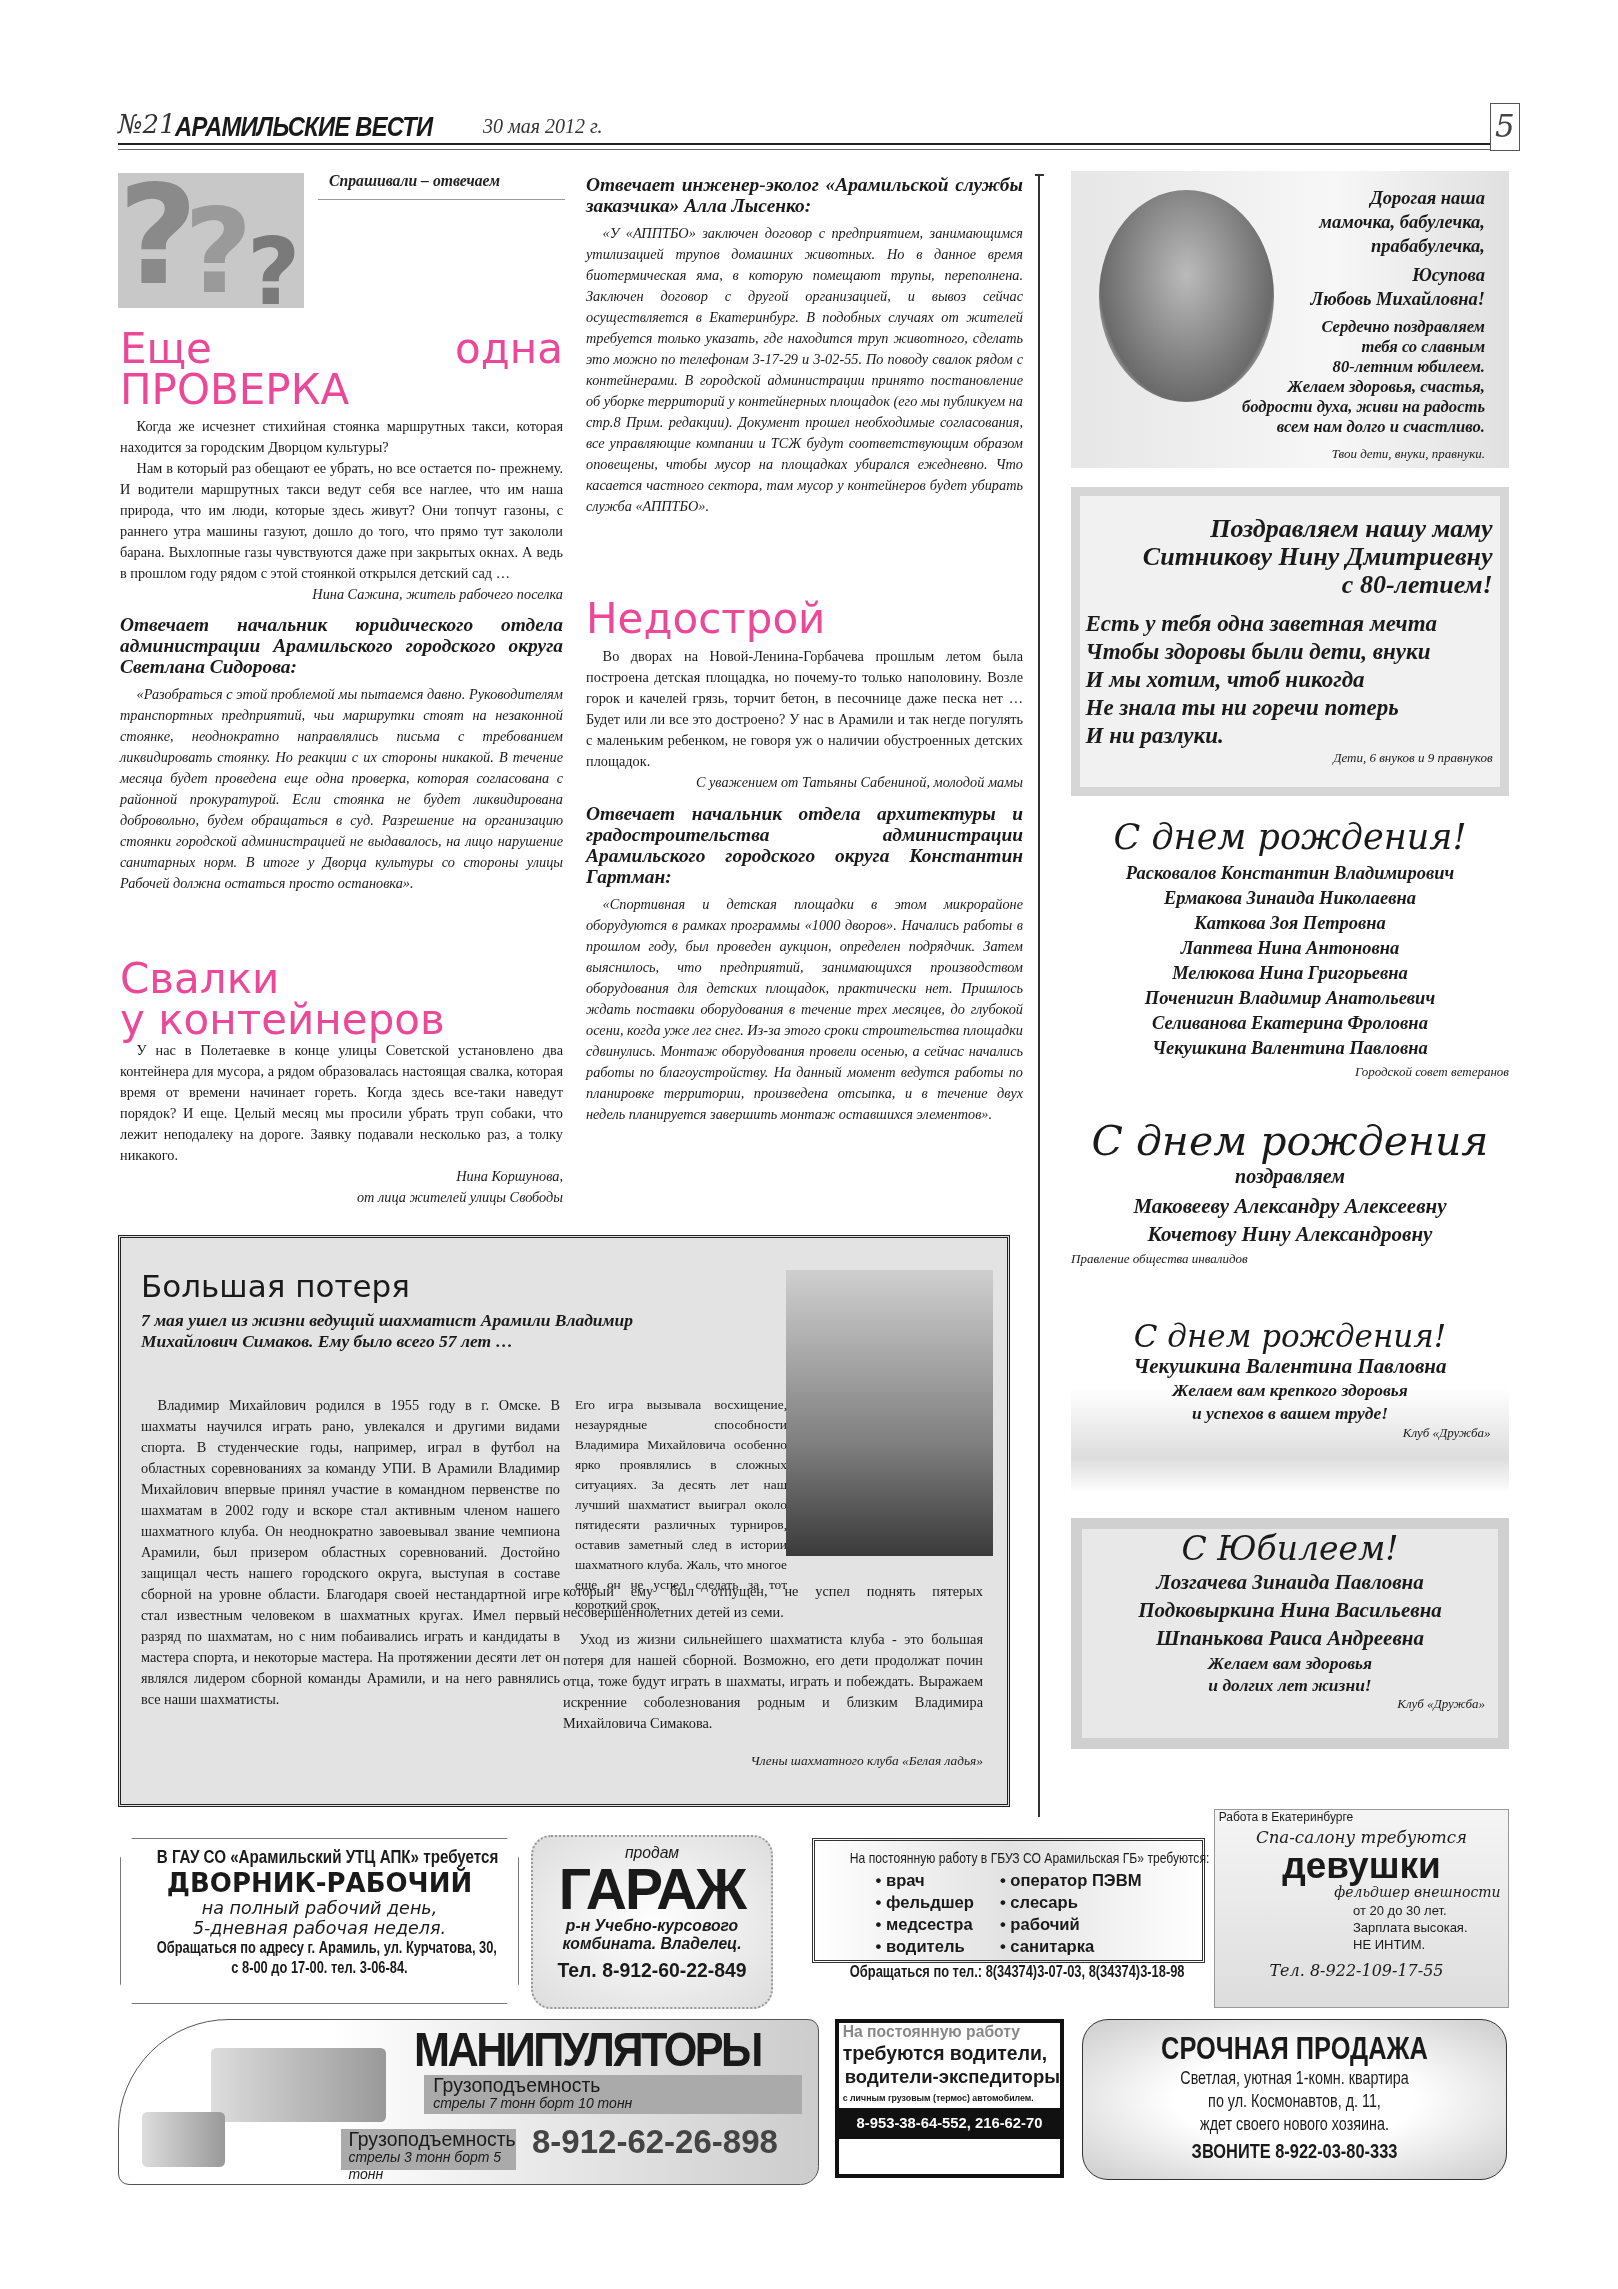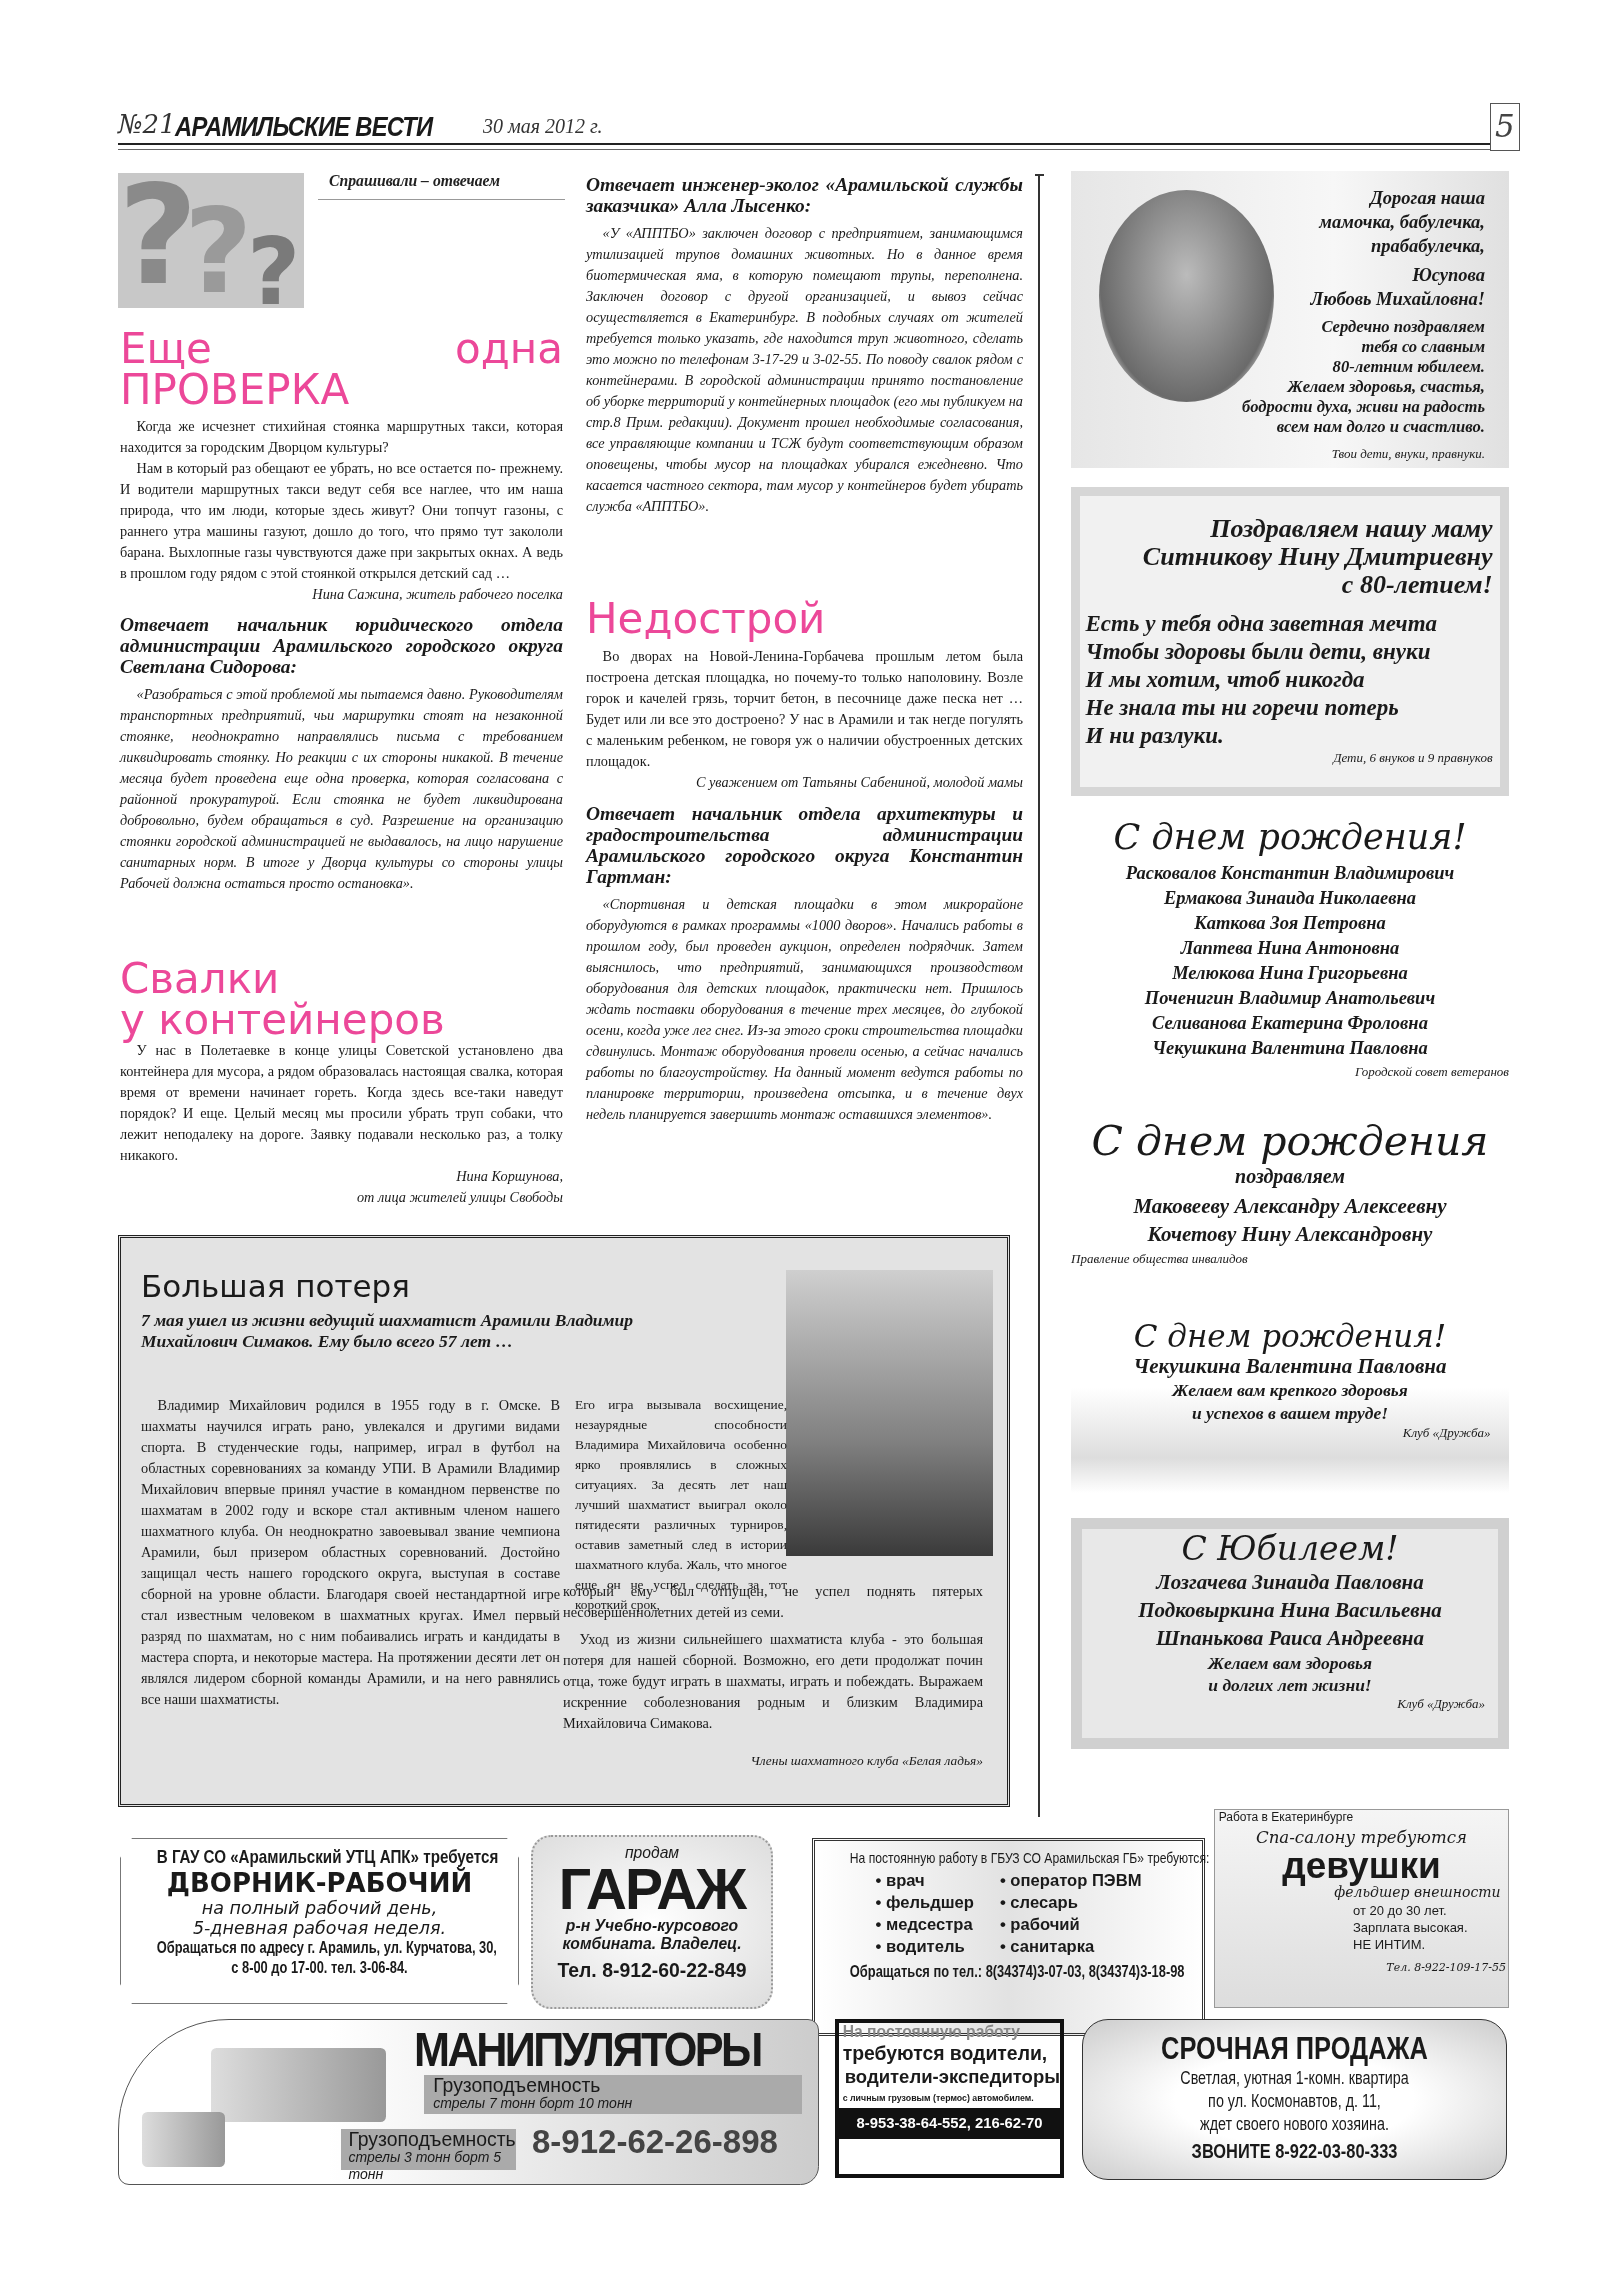--- a/index.html
+++ b/index.html
@@ -36,21 +36,21 @@
 .loss{left:118px;top:1235px;width:892px;height:572px;background:#e3e3e3;border:3.7px double #222}
 .loss-title{position:absolute;left:20px;top:29.5px;font-family:"DejaVu Sans",sans-serif;font-size:31px}
 .loss-sub{position:absolute;left:20px;top:72px;font-style:italic;font-weight:bold;font-size:17.5px;line-height:21px;width:572px}
 .loss-photo{position:absolute;left:665px;top:32px;width:207px;height:286px;background:linear-gradient(180deg,#cfcfcf,#808080 60%,#3a3a3a)}
 .loss-c1{position:absolute;left:20px;top:157px;width:419px;font-size:14.3px;line-height:21px;text-align:justify}
 .loss-c2{position:absolute;left:454px;top:157px;width:212px;font-size:14.3px;line-height:21px;text-align:justify}
 .loss-c3{position:absolute;left:442px;top:343px;width:420px;font-size:14.3px;line-height:21px;text-align:justify}
 .ad{position:absolute;font-family:"Liberation Sans",sans-serif;text-align:center}
 .ad1{left:120px;top:1838px;width:399px;height:166px;border:1.8px solid #777;clip-path:polygon(3% 0,97% 0,100% 12%,100% 88%,97% 100%,3% 100%,0 88%,0 12%)}
 .ad2{left:531px;top:1835px;width:242px;height:174px;border:2.8px dotted #999;border-radius:20px;background:radial-gradient(ellipse,#fff,#ddd)}
-.ad3{left:812px;top:1838px;width:393px;height:198px;border:3.7px double #333;background:linear-gradient(90deg,#fff,#e2e2e2 50%,#fff)}
+.ad3{left:812px;top:1838px;width:393px;height:125px;border:3.7px double #333;background:linear-gradient(90deg,#fff,#e2e2e2 50%,#fff)}
 .ad4{left:1214px;top:1809px;width:295px;height:199px;border:0.9px solid #999;background:linear-gradient(180deg,#f5f5f5,#ddd)}
 .ad5{left:118px;top:2019px;width:701px;height:166px;border:1.8px solid #555;border-radius:111px 11px 18.5px 11px;background:linear-gradient(90deg,#fff 30%,#ccc)}
 .ad6{left:835px;top:2019px;width:229px;height:159px;border:4.6px solid #111}
 .ad7{left:1082px;top:2019px;width:425px;height:161px;border:1.8px solid #333;border-radius:26px;background:radial-gradient(ellipse,#fff 40%,#ccc)}
 .cond{transform:scaleX(.82);transform-origin:center;display:block;white-space:nowrap}
 </style>
 </head>
 <body>
 
 <div class="abs header">
@@ -239,21 +239,21 @@
 <div class="ad ad4">
   <span style="display:block;text-align:left;font-size:12px;padding-left:3.7px">Работа в Екатеринбурге</span>
   <span style="display:block;font-family:'DejaVu Serif',serif;font-style:italic;font-size:16.6px;margin-top:3.7px">Спа-салону требуются</span>
   <span style="display:block;font-weight:bold;font-size:37px;line-height:37px">девушки</span>
   <span style="display:block;text-align:right;padding-right:7.4px;font-family:'DejaVu Serif',serif;font-style:italic;font-size:14px">фельдшер внешности</span>
   <div style="text-align:left;padding-left:138px;font-size:13px;line-height:16.6px;margin-top:3.7px">
     <div>от 20 до 30 лет.</div>
     <div>Зарплата высокая.</div>
     <div>НЕ ИНТИМ.</div>
   </div>
-  <span style="display:block;text-align:right;padding-right:2px;font-family:'DejaVu Serif',serif;font-style:italic;font-size:11px;margin-top:7.4px">Тел. 8-922-109-17-55</span>
+  <span style="display:block;text-align:center;padding-right:10px;font-family:'DejaVu Serif',serif;font-style:italic;font-size:16px;margin-top:7.4px">Тел. 8-922-109-17-55</span>
 </div>
 
 <div class="ad ad5">
   <span style="position:absolute;left:295px;top:1.8px;font-weight:bold;font-size:48px;letter-spacing:-2.8px;transform:scaleX(.9);transform-origin:left">МАНИПУЛЯТОРЫ</span>
   <div style="position:absolute;left:92px;top:28px;width:175px;height:74px;background:linear-gradient(90deg,#ddd,#999);border-radius:5.5px"></div>
   <div style="position:absolute;left:23px;top:92px;width:83px;height:55px;background:linear-gradient(90deg,#ddd,#999);border-radius:5.5px"></div>
   <div style="position:absolute;left:305px;top:55px;width:378px;height:39px;background:#aaa;text-align:left;padding-left:9.2px">
     <div style="font-size:19.4px;line-height:20px">Грузоподъемность</div>
     <div style="font-style:italic;font-size:14px;line-height:16.6px">стрелы 7 тонн борт 10 тонн</div>
   </div>

